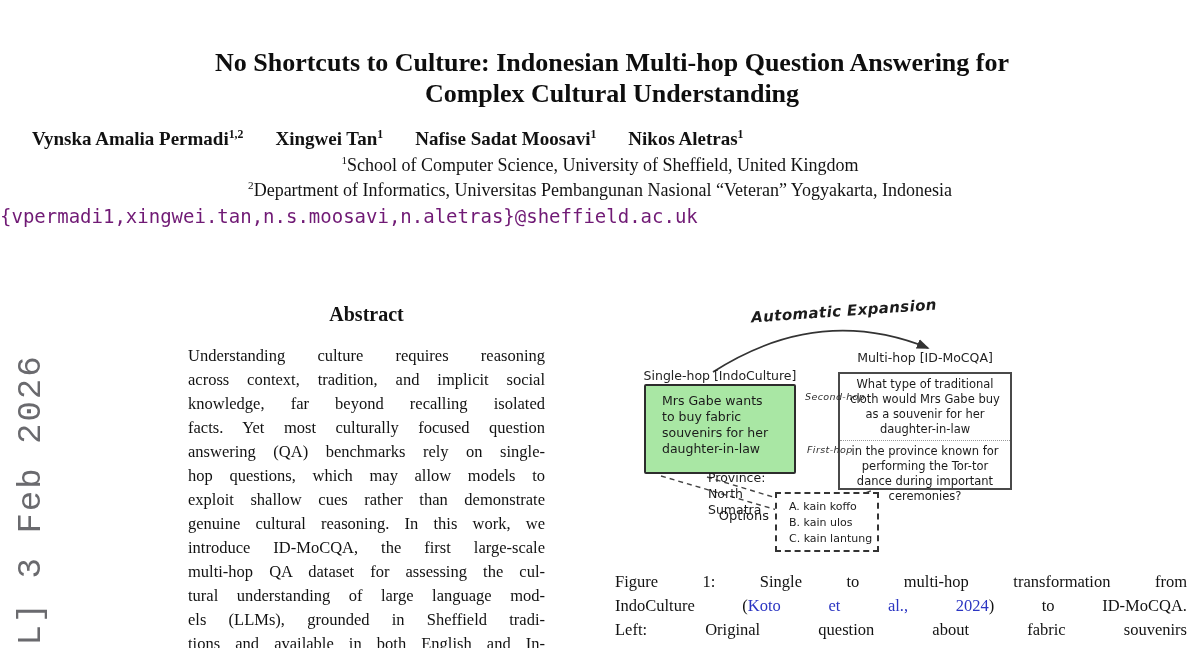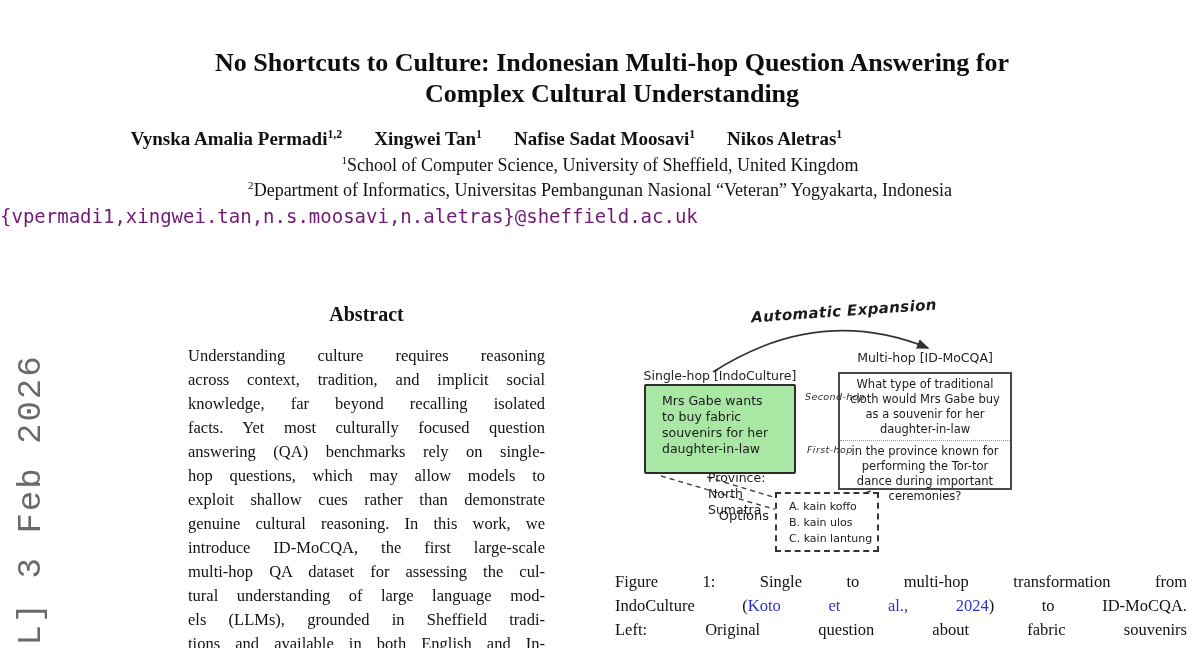--- a/index.html
+++ b/index.html
@@ -19,22 +19,22 @@
     color:#6a6a6e;
   }
 
   
   .title {
     position:absolute; top:30px; left:12px; width:1200px;
     text-align:center; font-size:26px; font-weight:bold; line-height:31px;
     color:#0e0e0e;
   }
   .authors {
-    position:absolute; top:128px; left:8px; width:957px;
-    text-align:center; font-size:19px; font-weight:bold;
+    position:absolute; top:128px; left:16px; width:957px;
+    font-size:19px; font-weight:bold;
   }
   .author { margin:0 16px; white-space:nowrap; }
   .affils {
     position:absolute; top:153px; left:0; width:1200px;
     text-align:center; font-size:18px; line-height:25px;
   }
   .email {
     position:absolute; top:205px; left:0; width:1200px;
     font-family:"DejaVu Sans Mono", monospace;
     font-size:19px; color:#701a75;

